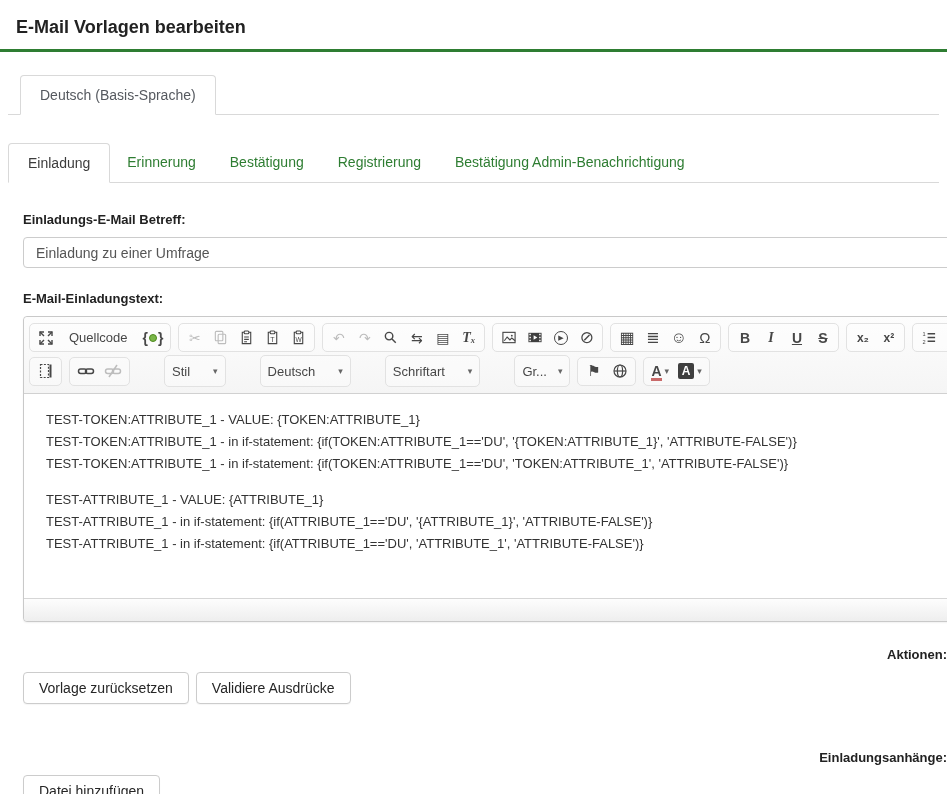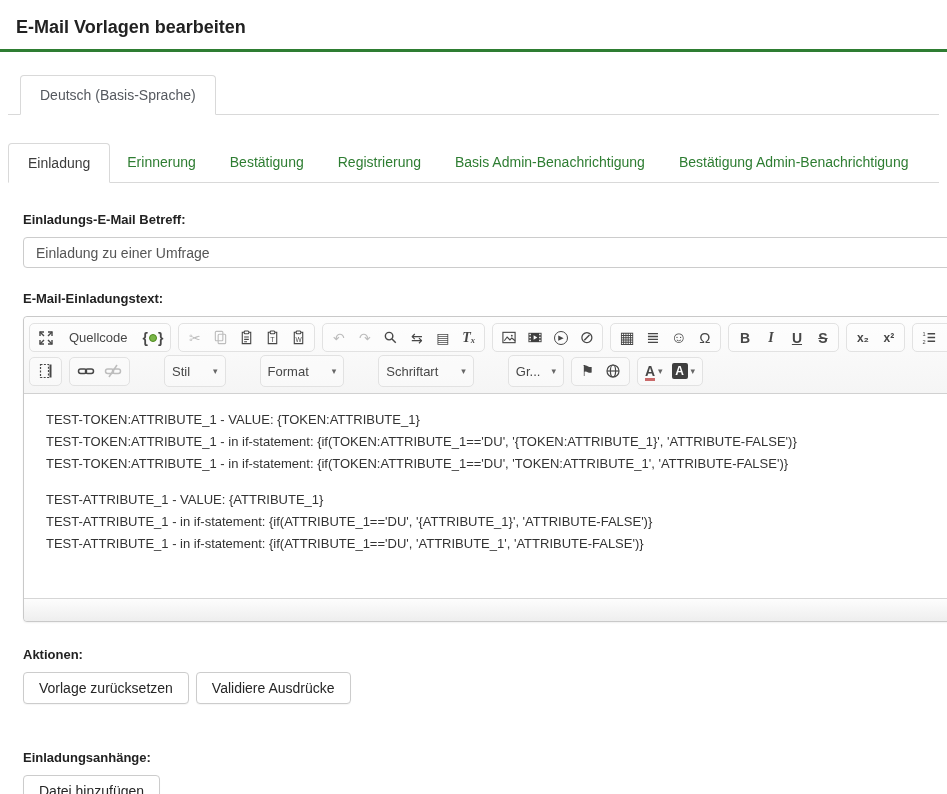--- a/index.html
+++ b/index.html
@@ -57,21 +57,21 @@
   .bgcolor-a { background:#3f3f3f; color:#fff; font-weight:bold; border-radius:2px;
     width:16px; height:16px; display:flex; align-items:center; justify-content:center; font-size:12px; }
   .editor-content { background:#fff; height:204px; padding:15px 22px; font-size:13px;
     color:#333; line-height:22px; cursor:text; overflow:hidden; }
   .editor-content .para { margin-bottom:14px; }
   .editor-content .line { white-space:pre; }
   .editor-footer { height:23px; border-top:1px solid #d6d6d6; border-radius:0 0 4px 4px;
     background:linear-gradient(#fdfdfd,#eeeeee); }
 
   
-  .section { margin-top:25px; }
+  .section { margin-top:25px;text-align:right; }
   .btn-row { display:flex; gap:7px; margin-top:2px; }
   .btn { display:inline-block; border:1px solid #ccc; border-radius:4px; background:#fff;
     padding:7px 15px; font-size:14px; color:#262626; cursor:pointer; box-shadow:0 1px 1px rgba(0,0,0,.04); }
   .attach { margin-top:46px; }
 </style>
 </head>
 <body>
 
 <div class="page-header">
   <h1>E-Mail Vorlagen bearbeiten</h1>
@@ -83,21 +83,20 @@
   </div>
 </div>
 
 <div class="tpl-tabs">
   <div class="tab active">
     <span>Einladung</span>
   </div>
   <span class="tab-link">Erinnerung</span>
   <span class="tab-link">Bestätigung</span>
   <span class="tab-link">Registrierung</span>
-  <span class="tab-link">Basis Admin-Benachrichtigung</span>
   <span class="tab-link">Bestätigung Admin-Benachrichtigung</span>
 </div>
 
 <div class="pane">
 
   <div class="field-label">Einladungs-E-Mail Betreff:</div>
   <input class="subject-input" type="text" value="Einladung zu einer Umfrage" style="">
 
   <div class="field-label">E-Mail-Einladungstext:</div>
 
@@ -255,21 +254,21 @@
                 <path d="M5 13L13 1"></path>
               </svg>
           </span>
         </div>
 
         <div class="tb-group tb-select">
           <span class="lbl">Stil</span>
           <span class="caret">▾</span>
         </div>
         <div class="tb-group tb-select">
-          <span class="lbl">Format</span>
+          <span class="lbl">Deutsch</span>
           <span class="caret">▾</span>
         </div>
         <div class="tb-group tb-select">
           <span class="lbl">Schriftart</span>
           <span class="caret">▾</span>
         </div>
         <div class="tb-group tb-select">
           <span class="lbl" style="margin-right:10px">Gr...</span>
           <span class="caret">▾</span>
         </div>

